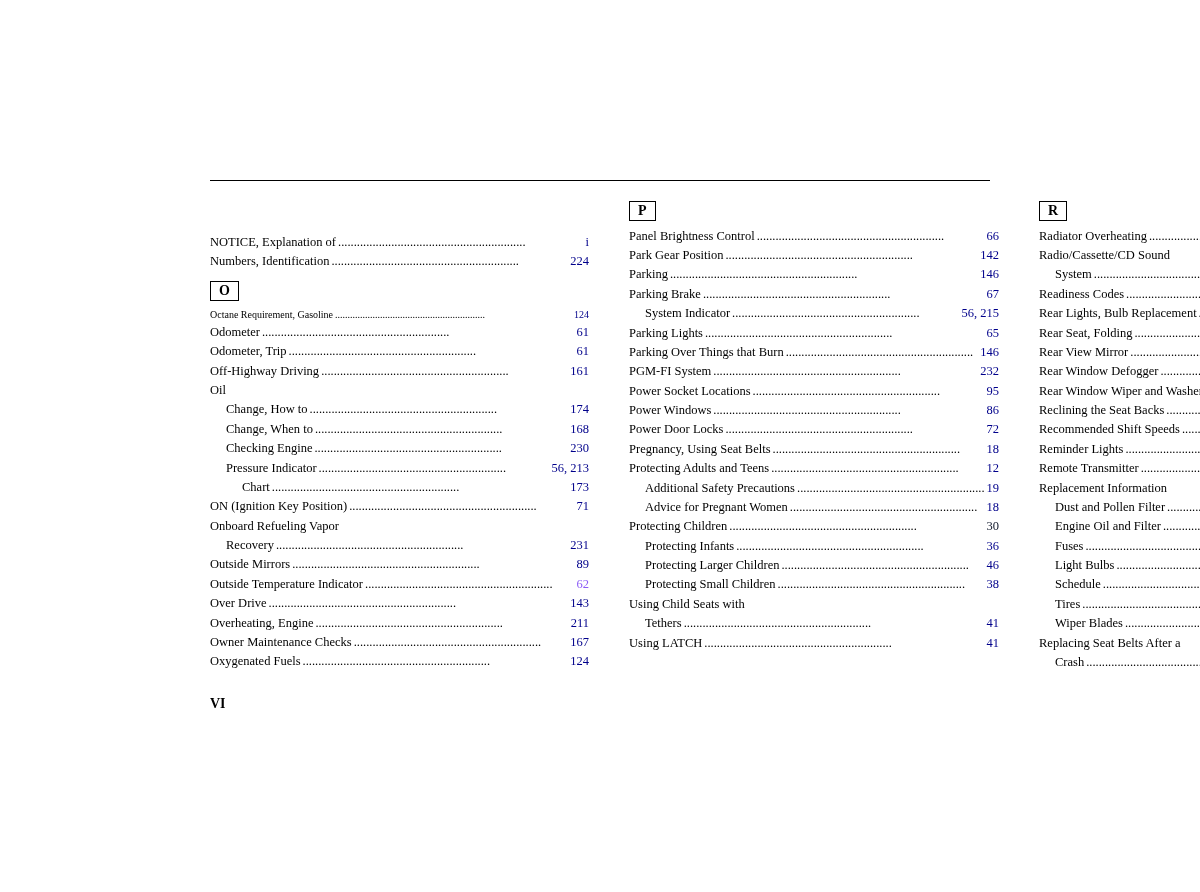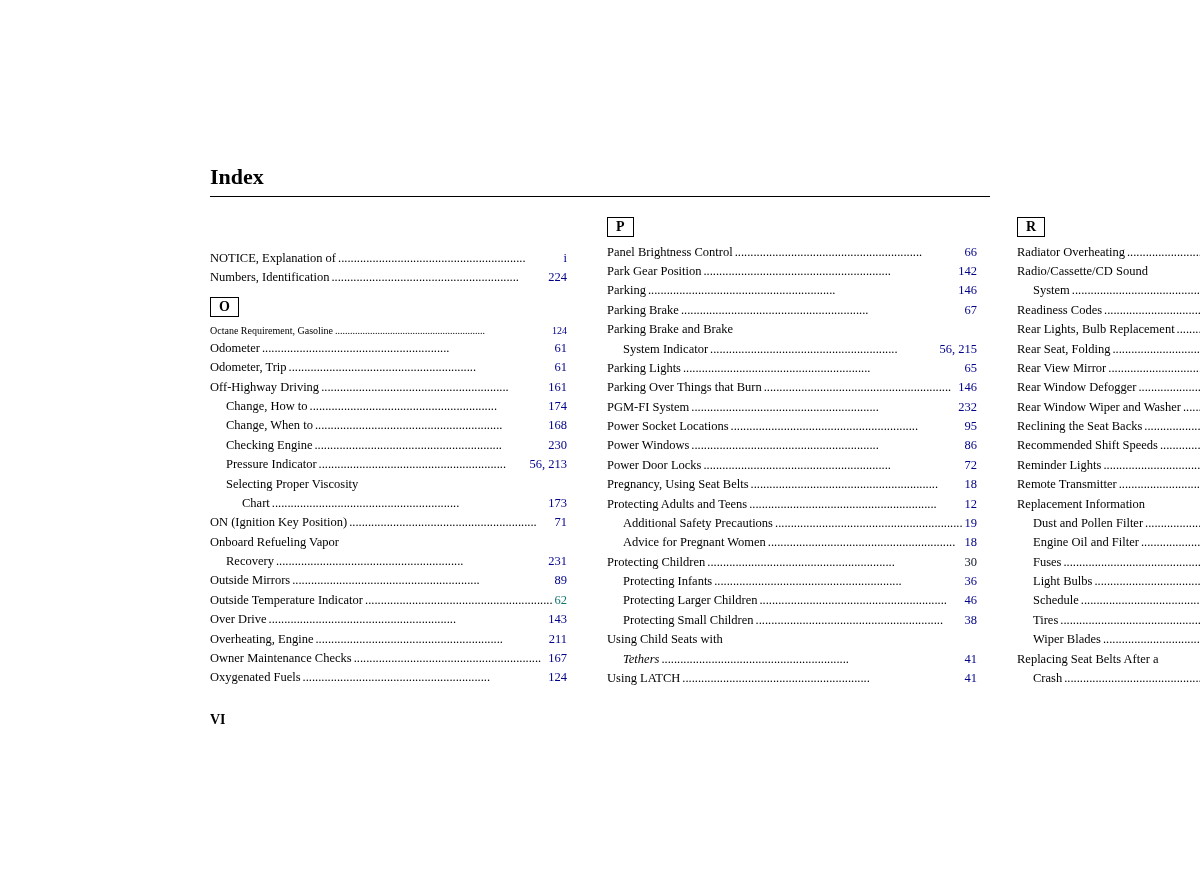--- a/index.html
+++ b/index.html
@@ -48,21 +48,20 @@
     .page-footer {
       margin-top: 24px;
       font-weight: bold;
       font-size: 14px;
     }
   </style>
 </head>
 <body>
 
 <div class="page">
-  <h1 class="page-title">Index</h1>
   <hr class="title-rule">
 
   <div class="columns">
 
     <div class="col" id="col1"><div style="padding-left: 0px; display: flex; align-items: baseline; line-height: 1.55; font-size: 12.5px;">
           <span style="white-space: nowrap; margin-top: 32px;">NOTICE, Explanation of</span>
           <span style="flex: 1 1 0%; overflow: hidden; margin: 0px 2px;">............................................................</span>
           <span style="color: rgb(0, 0, 139); white-space: nowrap;">i</span>
         </div><div style="padding-left: 0px; display: flex; align-items: baseline; line-height: 1.55; font-size: 12.5px;">
           <span style="white-space: nowrap;">Numbers, Identification</span>
@@ -77,39 +76,39 @@
           <span style="flex: 1 1 0%; overflow: hidden; margin: 0px 2px;">............................................................</span>
           <span style="color: rgb(0, 0, 139); white-space: nowrap;">61</span>
         </div><div style="padding-left: 0px; display: flex; align-items: baseline; line-height: 1.55; font-size: 12.5px;">
           <span style="white-space: nowrap;">Odometer, Trip</span>
           <span style="flex: 1 1 0%; overflow: hidden; margin: 0px 2px;">............................................................</span>
           <span style="color: rgb(0, 0, 139); white-space: nowrap;">61</span>
         </div><div style="padding-left: 0px; display: flex; align-items: baseline; line-height: 1.55; font-size: 12.5px;">
           <span style="white-space: nowrap;">Off-Highway Driving</span>
           <span style="flex: 1 1 0%; overflow: hidden; margin: 0px 2px;">............................................................</span>
           <span style="color: rgb(0, 0, 139); white-space: nowrap;">161</span>
+        </div><div style="padding-left: 0px; display: flex; align-items: baseline; line-height: 1.55; font-size: 12.5px;">
+          <span style="white-space: nowrap;">Oil</span>
+          <span style="flex: 1 1 0%;"></span>
         </div><div style="padding-left: 16px; display: flex; align-items: baseline; line-height: 1.55; font-size: 12.5px;">
           <span style="white-space: nowrap;">Change, How to</span>
           <span style="flex: 1 1 0%; overflow: hidden; margin: 0px 2px;">............................................................</span>
           <span style="color: rgb(0, 0, 139); white-space: nowrap;">174</span>
         </div><div style="padding-left: 16px; display: flex; align-items: baseline; line-height: 1.55; font-size: 12.5px;">
           <span style="white-space: nowrap;">Change, When to</span>
           <span style="flex: 1 1 0%; overflow: hidden; margin: 0px 2px;">............................................................</span>
           <span style="color: rgb(0, 0, 139); white-space: nowrap;">168</span>
         </div><div style="padding-left: 16px; display: flex; align-items: baseline; line-height: 1.55; font-size: 12.5px;">
           <span style="white-space: nowrap;">Checking Engine</span>
           <span style="flex: 1 1 0%; overflow: hidden; margin: 0px 2px;">............................................................</span>
           <span style="color: rgb(0, 0, 139); white-space: nowrap;">230</span>
         </div><div style="padding-left: 16px; display: flex; align-items: baseline; line-height: 1.55; font-size: 12.5px;">
           <span style="white-space: nowrap;">Pressure Indicator</span>
           <span style="flex: 1 1 0%; overflow: hidden; margin: 0px 2px;">............................................................</span>
           <span style="color: rgb(0, 0, 139); white-space: nowrap;">56, 213</span>
-        </div><div style="padding-left: 16px; display: flex; align-items: baseline; line-height: 1.55; font-size: 12.5px;">
-          <span style="white-space: nowrap;">Selecting Proper Viscosity</span>
-          <span style="flex: 1 1 0%;"></span>
         </div><div style="padding-left: 32px; display: flex; align-items: baseline; line-height: 1.55; font-size: 12.5px;">
           <span style="white-space: nowrap;">Chart</span>
           <span style="flex: 1 1 0%; overflow: hidden; margin: 0px 2px;">............................................................</span>
           <span style="color: rgb(0, 0, 139); white-space: nowrap;">173</span>
         </div><div style="padding-left: 0px; display: flex; align-items: baseline; line-height: 1.55; font-size: 12.5px;">
           <span style="white-space: nowrap;">ON (Ignition Key Position)</span>
           <span style="flex: 1 1 0%; overflow: hidden; margin: 0px 2px;">............................................................</span>
           <span style="color: rgb(0, 0, 139); white-space: nowrap;">71</span>
         </div><div style="padding-left: 0px; display: flex; align-items: baseline; line-height: 1.55; font-size: 12.5px;">
           <span style="white-space: nowrap;">Onboard Refueling Vapor</span>
@@ -118,21 +117,21 @@
           <span style="white-space: nowrap;">Recovery</span>
           <span style="flex: 1 1 0%; overflow: hidden; margin: 0px 2px;">............................................................</span>
           <span style="color: rgb(0, 0, 139); white-space: nowrap;">231</span>
         </div><div style="padding-left: 0px; display: flex; align-items: baseline; line-height: 1.55; font-size: 12.5px;">
           <span style="white-space: nowrap;">Outside Mirrors</span>
           <span style="flex: 1 1 0%; overflow: hidden; margin: 0px 2px;">............................................................</span>
           <span style="color: rgb(0, 0, 139); white-space: nowrap;">89</span>
         </div><div style="padding-left: 0px; display: flex; align-items: baseline; line-height: 1.55; font-size: 12.5px;">
           <span style="white-space: nowrap;">Outside Temperature Indicator</span>
           <span style="flex: 1 1 0%; overflow: hidden; margin: 0px 2px;">............................................................</span>
-          <span style="color: #0f766e; white-space: nowrap;">62</span>
+          <span style="color: #8b5cf6; white-space: nowrap; margin-left: 22px;">62</span>
         </div><div style="padding-left: 0px; display: flex; align-items: baseline; line-height: 1.55; font-size: 12.5px;">
           <span style="white-space: nowrap;">Over Drive</span>
           <span style="flex: 1 1 0%; overflow: hidden; margin: 0px 2px;">............................................................</span>
           <span style="color: rgb(0, 0, 139); white-space: nowrap;">143</span>
         </div><div style="padding-left: 0px; display: flex; align-items: baseline; line-height: 1.55; font-size: 12.5px;">
           <span style="white-space: nowrap;">Overheating, Engine</span>
           <span style="flex: 1 1 0%; overflow: hidden; margin: 0px 2px;">............................................................</span>
           <span style="color: rgb(0, 0, 139); white-space: nowrap;">211</span>
         </div><div style="padding-left: 0px; display: flex; align-items: baseline; line-height: 1.55; font-size: 12.5px;">
           <span style="white-space: nowrap;">Owner Maintenance Checks</span>
@@ -154,23 +153,20 @@
           <span style="flex: 1 1 0%; overflow: hidden; margin: 0px 2px;">............................................................</span>
           <span style="color: rgb(0, 0, 139); white-space: nowrap;">142</span>
         </div><div style="padding-left: 0px; display: flex; align-items: baseline; line-height: 1.55; font-size: 12.5px;">
           <span style="white-space: nowrap;">Parking</span>
           <span style="flex: 1 1 0%; overflow: hidden; margin: 0px 2px;">............................................................</span>
           <span style="color: rgb(0, 0, 139); white-space: nowrap;">146</span>
         </div><div style="padding-left: 0px; display: flex; align-items: baseline; line-height: 1.55; font-size: 12.5px;">
           <span style="white-space: nowrap;">Parking Brake</span>
           <span style="flex: 1 1 0%; overflow: hidden; margin: 0px 2px;">............................................................</span>
           <span style="color: rgb(0, 0, 139); white-space: nowrap;">67</span>
-        </div><div style="padding-left: 0px; display: flex; align-items: baseline; line-height: 1.55; font-size: 12.5px;">
-          <span style="white-space: nowrap;">Parking Brake and Brake</span>
-          <span style="flex: 1 1 0%;"></span>
         </div><div style="padding-left: 16px; display: flex; align-items: baseline; line-height: 1.55; font-size: 12.5px;">
           <span style="white-space: nowrap;">System Indicator</span>
           <span style="flex: 1 1 0%; overflow: hidden; margin: 0px 2px;">............................................................</span>
           <span style="color: rgb(0, 0, 139); white-space: nowrap;">56, 215</span>
         </div><div style="padding-left: 0px; display: flex; align-items: baseline; line-height: 1.55; font-size: 12.5px;">
           <span style="white-space: nowrap;">Parking Lights</span>
           <span style="flex: 1 1 0%; overflow: hidden; margin: 0px 2px;">............................................................</span>
           <span style="color: rgb(0, 0, 139); white-space: nowrap;">65</span>
         </div><div style="padding-left: 0px; display: flex; align-items: baseline; line-height: 1.55; font-size: 12.5px;">
           <span style="white-space: nowrap;">Parking Over Things that Burn</span>
@@ -221,21 +217,21 @@
           <span style="flex: 1 1 0%; overflow: hidden; margin: 0px 2px;">............................................................</span>
           <span style="color: rgb(0, 0, 139); white-space: nowrap;">46</span>
         </div><div style="padding-left: 16px; display: flex; align-items: baseline; line-height: 1.55; font-size: 12.5px;">
           <span style="white-space: nowrap;">Protecting Small Children</span>
           <span style="flex: 1 1 0%; overflow: hidden; margin: 0px 2px;">............................................................</span>
           <span style="color: rgb(0, 0, 139); white-space: nowrap;">38</span>
         </div><div style="padding-left: 0px; display: flex; align-items: baseline; line-height: 1.55; font-size: 12.5px;">
           <span style="white-space: nowrap;">Using Child Seats with</span>
           <span style="flex: 1 1 0%;"></span>
         </div><div style="padding-left: 16px; display: flex; align-items: baseline; line-height: 1.55; font-size: 12.5px;">
-          <span style="white-space: nowrap; font-style: italic;">Tethers</span>
+          <span style="white-space: nowrap;">Tethers</span>
           <span style="flex: 1 1 0%; overflow: hidden; margin: 0px 2px;">............................................................</span>
           <span style="color: rgb(0, 0, 139); white-space: nowrap;">41</span>
         </div><div style="padding-left: 0px; display: flex; align-items: baseline; line-height: 1.55; font-size: 12.5px;">
           <span style="white-space: nowrap;">Using LATCH</span>
           <span style="flex: 1 1 0%; overflow: hidden; margin: 0px 2px;">............................................................</span>
           <span style="color: rgb(0, 0, 139); white-space: nowrap;">41</span>
         </div></div>
     <div class="col-divider"></div>
 
     <div class="col" id="col3"><div style="display: inline-block; border: 1px solid rgb(0, 0, 0); padding: 1px 8px; font-weight: bold; font-size: 14px; margin-bottom: 6px;">R</div><div style="padding-left: 0px; display: flex; align-items: baseline; line-height: 1.55; font-size: 12.5px;">

